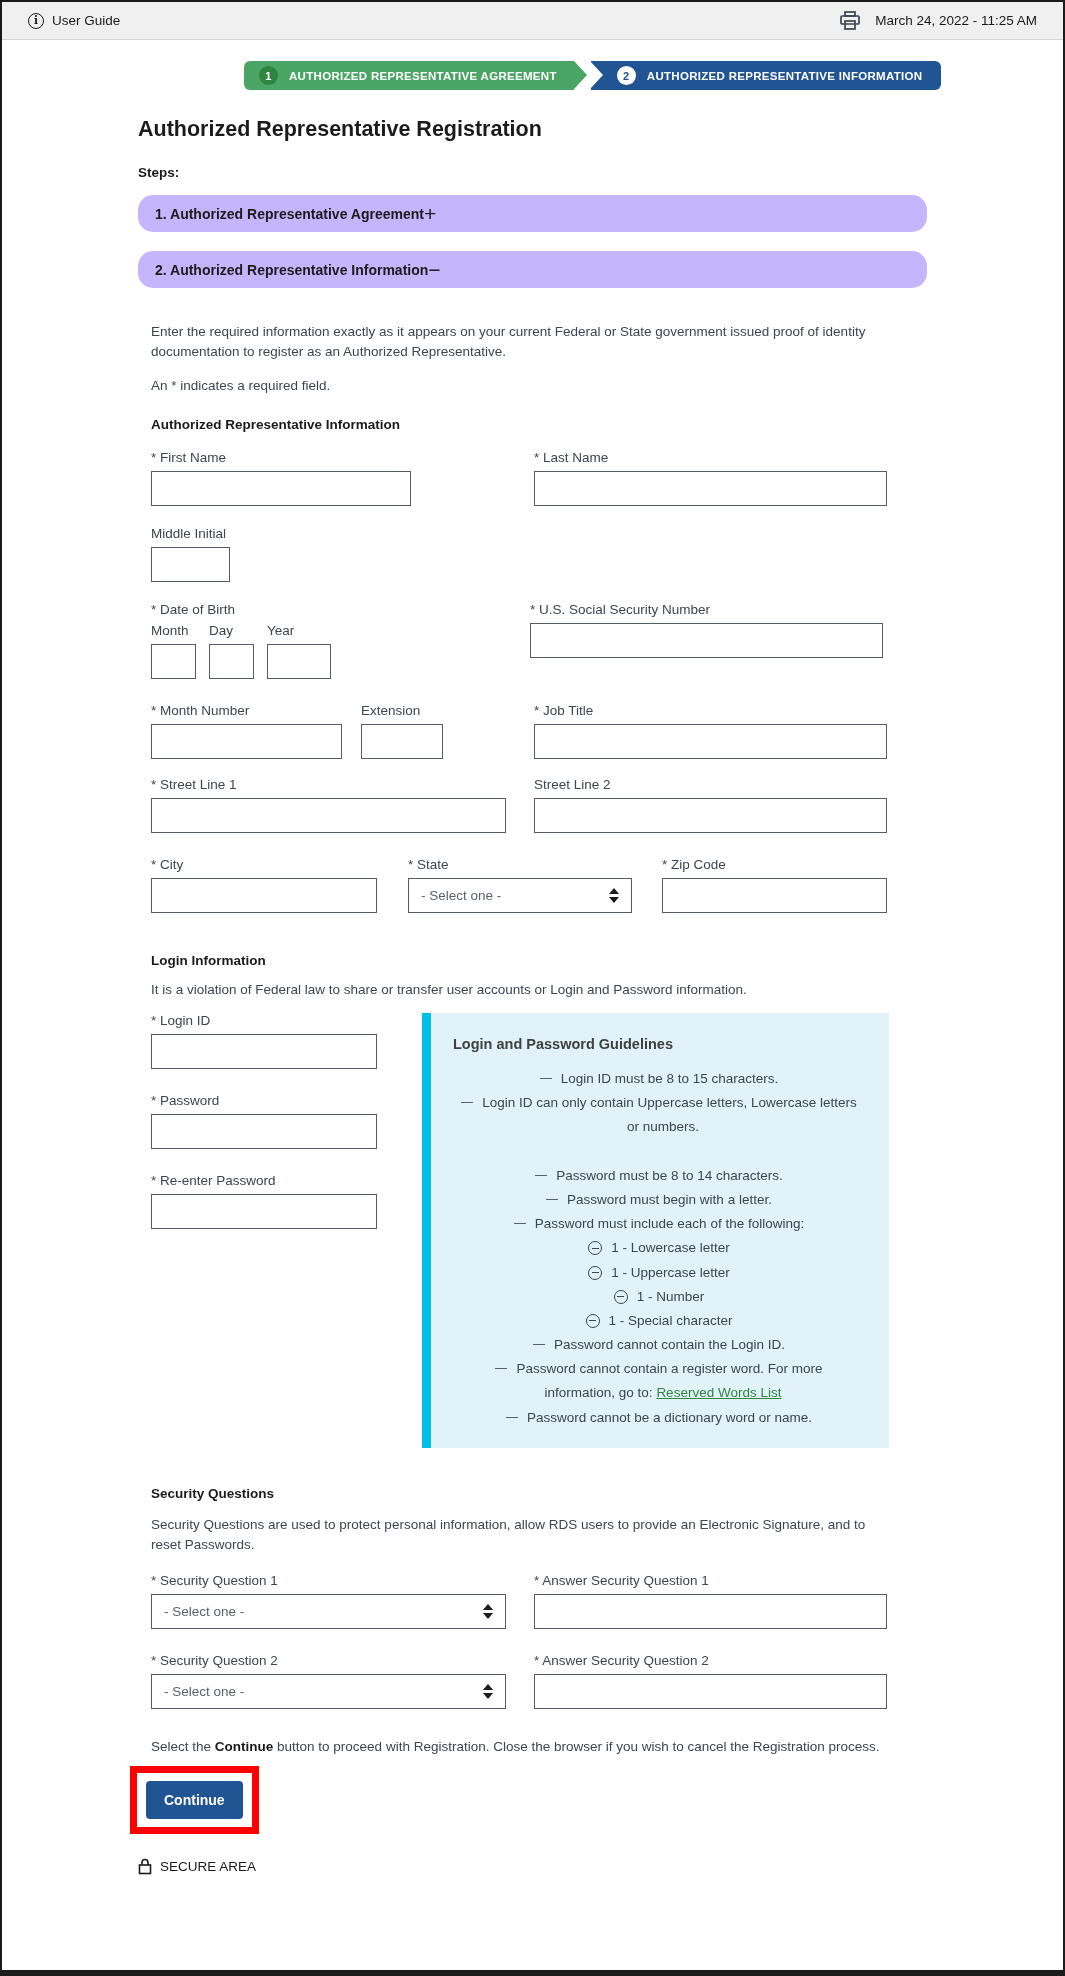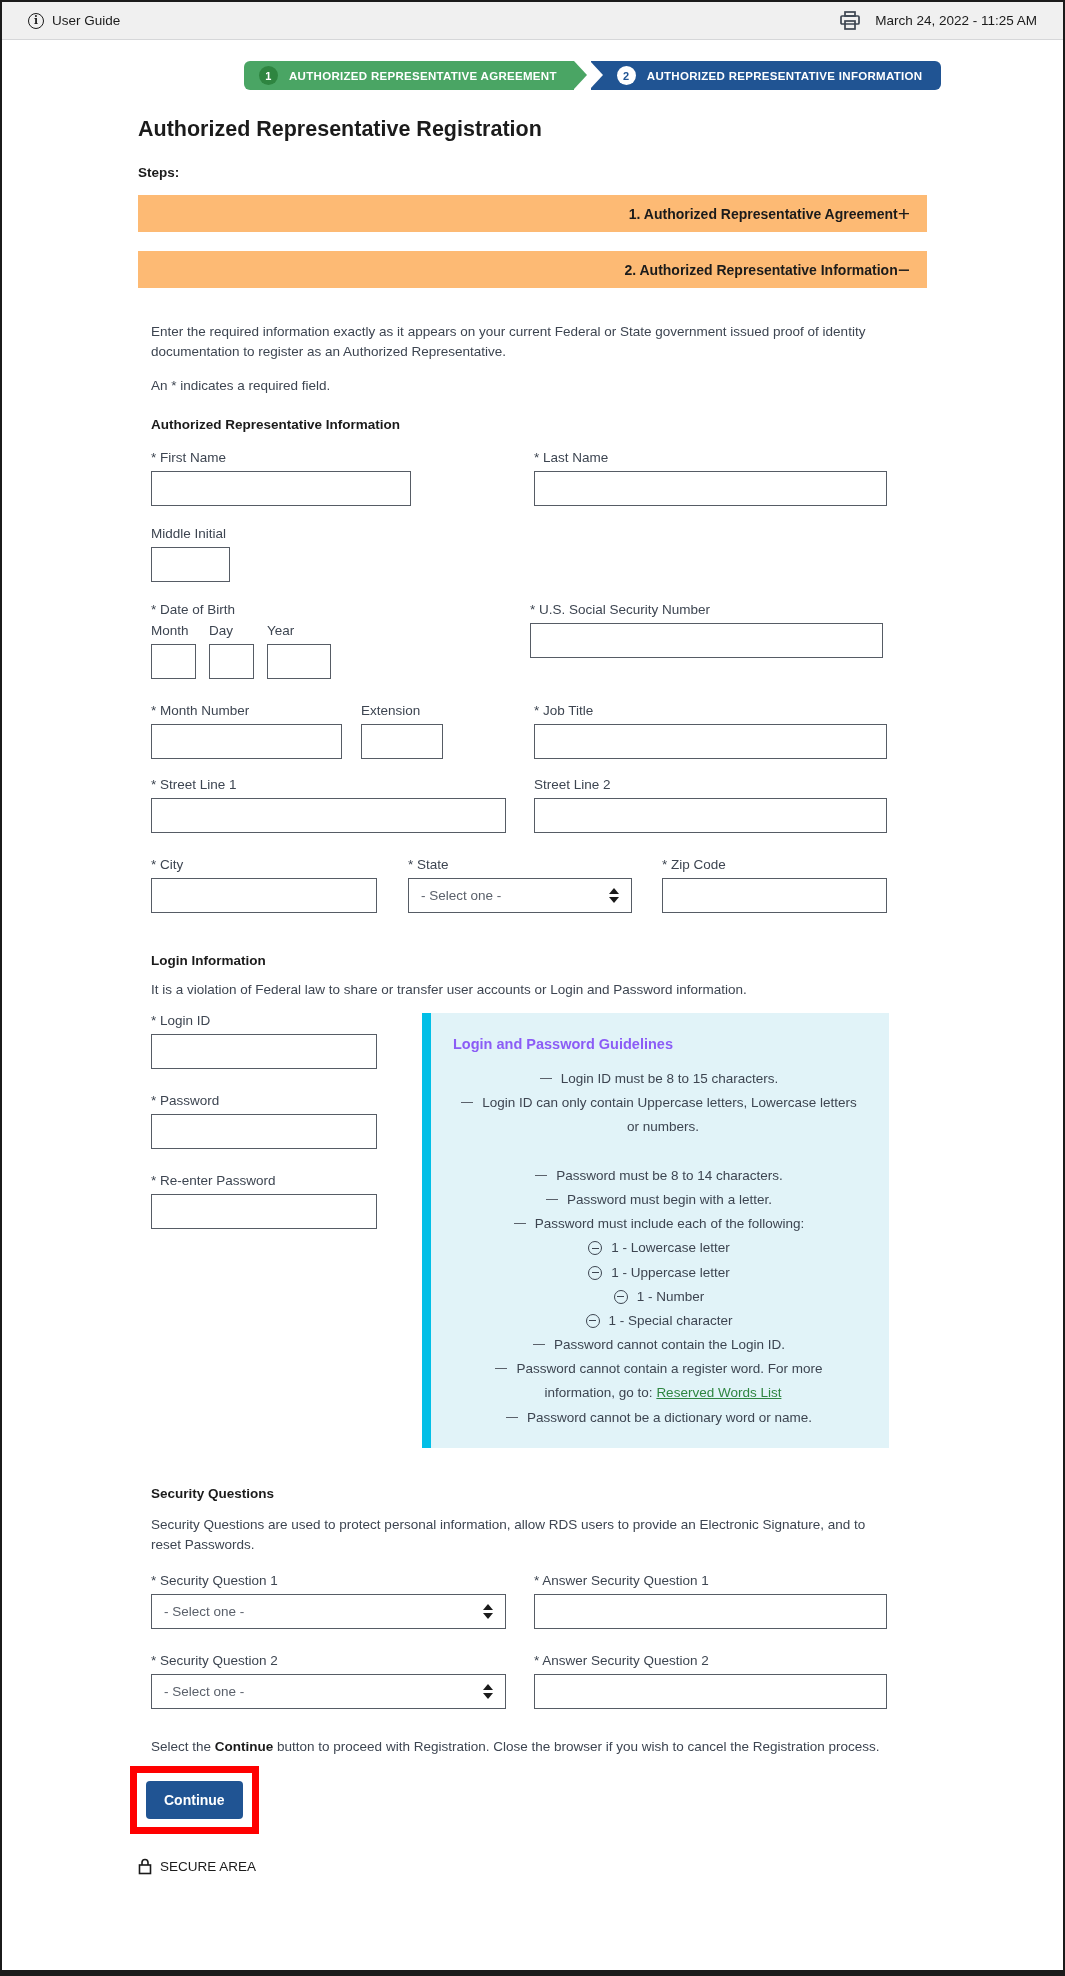--- a/index.html
+++ b/index.html
@@ -51,23 +51,23 @@
   }
   .badge-1 { background:#2e8540; color:#fff; }
   .badge-2 { background:#fff; color:#205493; }
 
   
   .content { padding:0 136px; color:#3d4551; font-size:13.5px; }
   .page-title { margin-top:27px; font-size:21.5px; font-weight:bold; color:#1b1b1b; }
   .steps-label { margin-top:23px; font-weight:bold; color:#1b1b1b; }
 
   .acc-bar {
-    margin-top:15px; height:37px; background:#fdba74;
-    display:flex; align-items:center; justify-content:flex-end;
-    padding:0 17px; font-weight:bold; font-size:14px; color:#1b1b1b; cursor:pointer;
+    margin-top:15px; height:37px; background:#c4b5fd;
+    display:flex; align-items:center; justify-content:flex-start;
+    padding:0 17px; font-weight:bold; font-size:14px; color:#1b1b1b; cursor:pointer;border-radius:15px;
   }
   .acc-bar + .acc-bar { margin-top:19px; }
   .acc-toggle { font-size:21px; font-weight:normal; line-height:1; }
 
   .intro-par { margin-top:34px; line-height:1.5; max-width:795px; }
   .req-note { margin-top:15px; }
   .sec-heading { margin-top:24px; font-weight:bold; color:#1b1b1b; }
 
   .indent { margin-left:13px; }
   .row { display:flex; align-items:flex-start; }
@@ -100,21 +100,21 @@
   .mt18 { margin-top:18px; } .mt20 { margin-top:20px; } .mt24 { margin-top:24px; }
   .mt40 { margin-top:40px; }
 
   
   .login-grid { display:flex; align-items:flex-start; margin-top:16px; }
   .login-col .fgroup + .fgroup { margin-top:24px; }
   .guidelines {
     width:467px; margin-left:45px; background:#e1f3f8;
     border-left:9px solid #02bfe7; padding:23px 24px 21px 22px;
   }
-  .guide-title { font-size:14.5px; font-weight:bold; color:#8b5cf6; }
+  .guide-title { font-size:14.5px; font-weight:bold; color:#404040; }
   .guide-list { margin-top:17px; }
   .g-item { display:flex; gap:9px; margin-top:5px; line-height:1.42; color:#3d4551;justify-content:center; }
   .g-item.gap-top { margin-top:30px; }
   .g-item.cont { padding-left:8px; }
   .icon-dash { flex:0 0 auto; width:12px; border-top:1.6px solid #5b616b; margin-top:9px; }
   .icon-cminus {
     flex:0 0 auto; width:14px; height:14px; border:1.5px solid #3d4551; border-radius:50%;
     display:flex; align-items:center; justify-content:center; margin-top:3px;
   }
   .icon-cminus .line { width:7px; border-top:1.5px solid #3d4551; }

